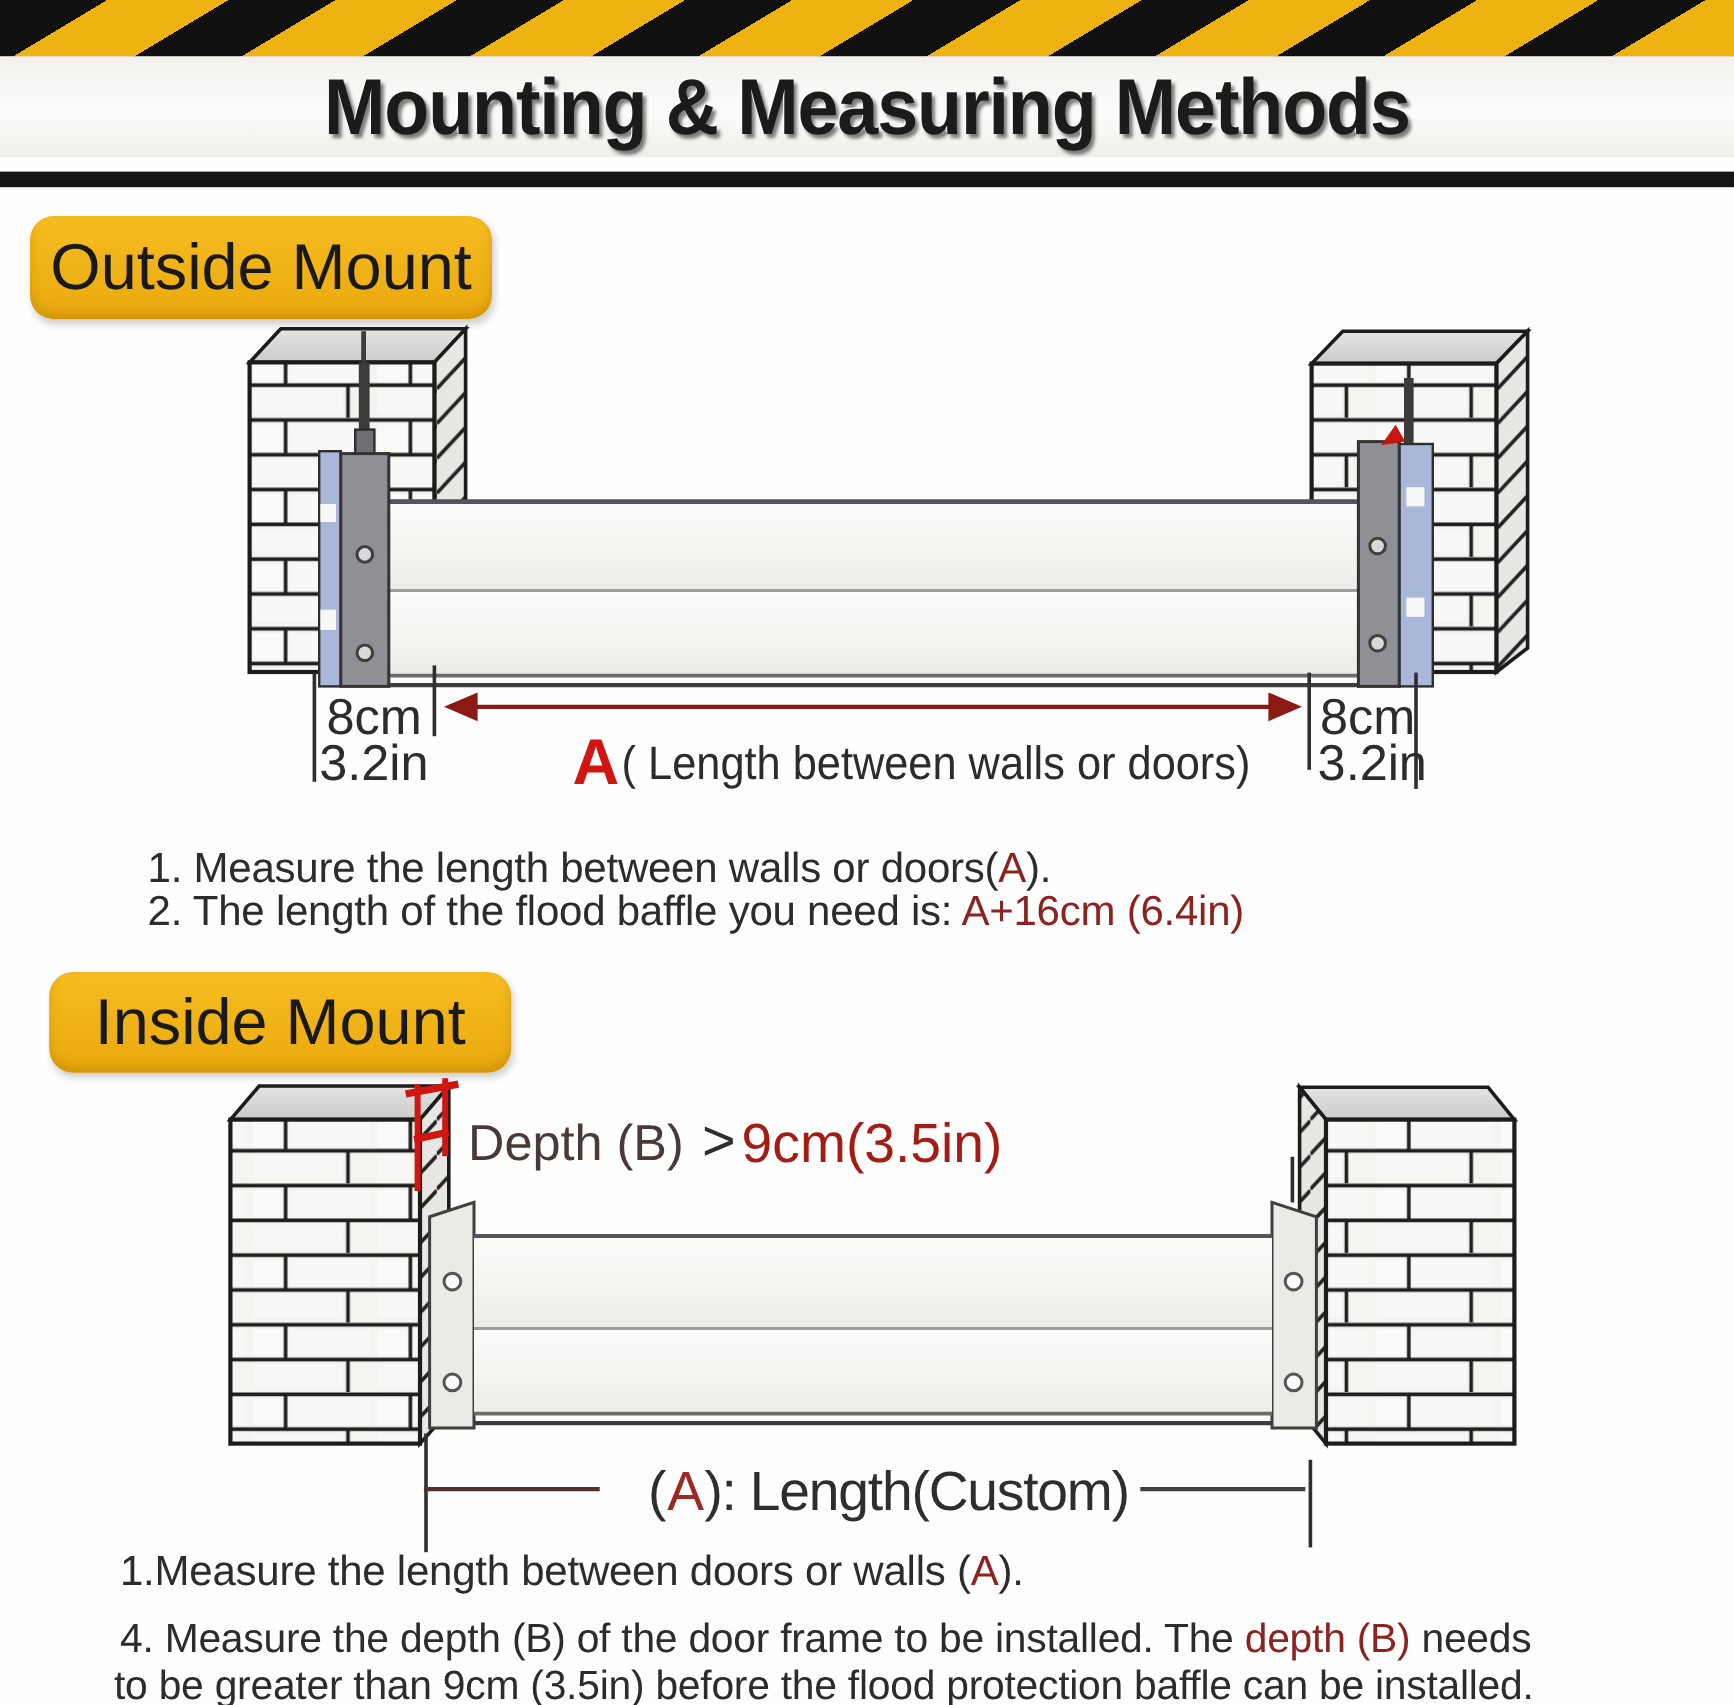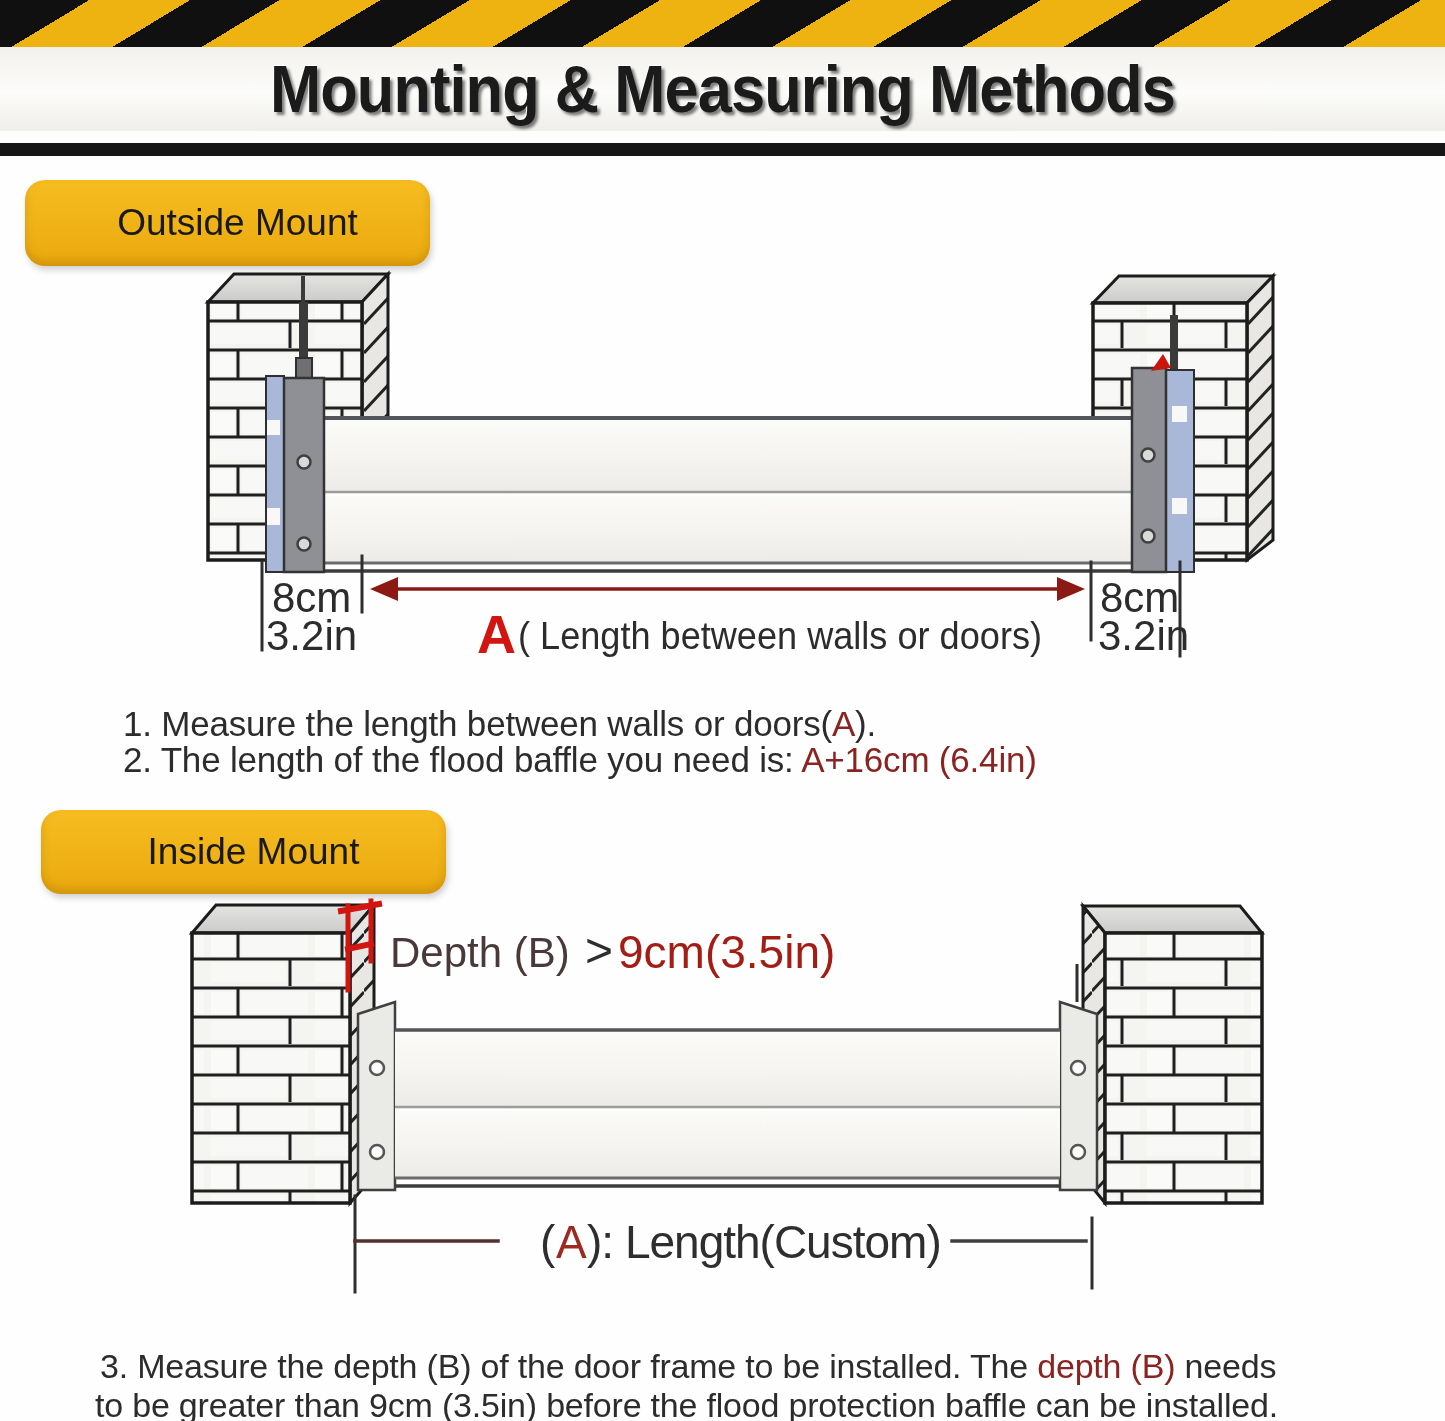--- a/index.html
+++ b/index.html
@@ -14,21 +14,21 @@
         display:flex;align-items:center;justify-content:center;}
   .page-title{font-size:66px;font-weight:700;letter-spacing:-1px;color:#1b1b1b;
         transform:scaleX(.93);white-space:nowrap;
         text-shadow:-1px -1px 0 rgba(255,255,255,.85), 3px 3px 3px rgba(0,0,0,.5);}
   .black-bar{position:absolute;left:0;top:143px;width:1445px;height:13px;background:#161616;}
   
   .pill{position:absolute;left:25px;width:385px;height:86px;border-radius:20px;
         background:linear-gradient(180deg,#f6bd20,#eaa90e);
         box-shadow:2px 4px 6px rgba(0,0,0,.18), inset 0 -5px 9px rgba(145,92,0,.28);
         display:flex;align-items:center;justify-content:center;
-        font-size:37px;color:#191919;padding-left:20px;}
+        font-size:54px;color:#191919;}
   #pill-outside{top:180px;}
   #pill-inside{top:810px;height:84px;margin-left:16px;}
   
   svg{position:absolute;left:0;font-family:"Liberation Sans",sans-serif;}
   #diagram-outside{top:270px;}
   #diagram-inside{top:895px;}
   
   .step{position:absolute;font-size:35px;color:#2c2c2c;white-space:nowrap;letter-spacing:-.2px;}
   .red{color:#8b2420;}
   #out-step1{left:123px;top:688px;margin-top:16px;}
@@ -225,20 +225,23 @@
       <line x1="355" y1="1196" x2="355" y2="1292" stroke="#2f2f2f" stroke-width="3"></line>
       <line x1="1092" y1="1218" x2="1092" y2="1288" stroke="#2f2f2f" stroke-width="3"></line>
       <line x1="355" y1="1241" x2="498" y2="1241" stroke="#53302c" stroke-width="3.5"></line>
       <line x1="952" y1="1241" x2="1086" y2="1241" stroke="#3f3f3f" stroke-width="3.5"></line>
       <text x="540" y="1258" font-size="46" fill="#2e2e2e">(</text>
       <text x="556" y="1258" font-size="46" fill="#9c2a22">A</text>
       <text x="587" y="1258" font-size="46" fill="#2e2e2e" letter-spacing="-1">): Length(Custom)</text>
     </g>
   </svg>
 
+  <div class="step" id="in-step1">
+    <span>1.Measure the length between doors or walls (</span><span class="red">A</span><span>).</span>
+  </div>
   <div class="step" id="in-step2a">
-    <span>3. Measure the depth (B) of the door frame to be installed. The </span><span class="red">depth (B)</span><span> needs</span>
+    <span>4. Measure the depth (B) of the door frame to be installed. The </span><span class="red">depth (B)</span><span> needs</span>
   </div>
   <div class="step" id="in-step2b">
     <span>to be greater than 9cm (3.5in) before the flood protection baffle can be installed.</span>
   </div>
 
 </div>
 
 </body></html>

